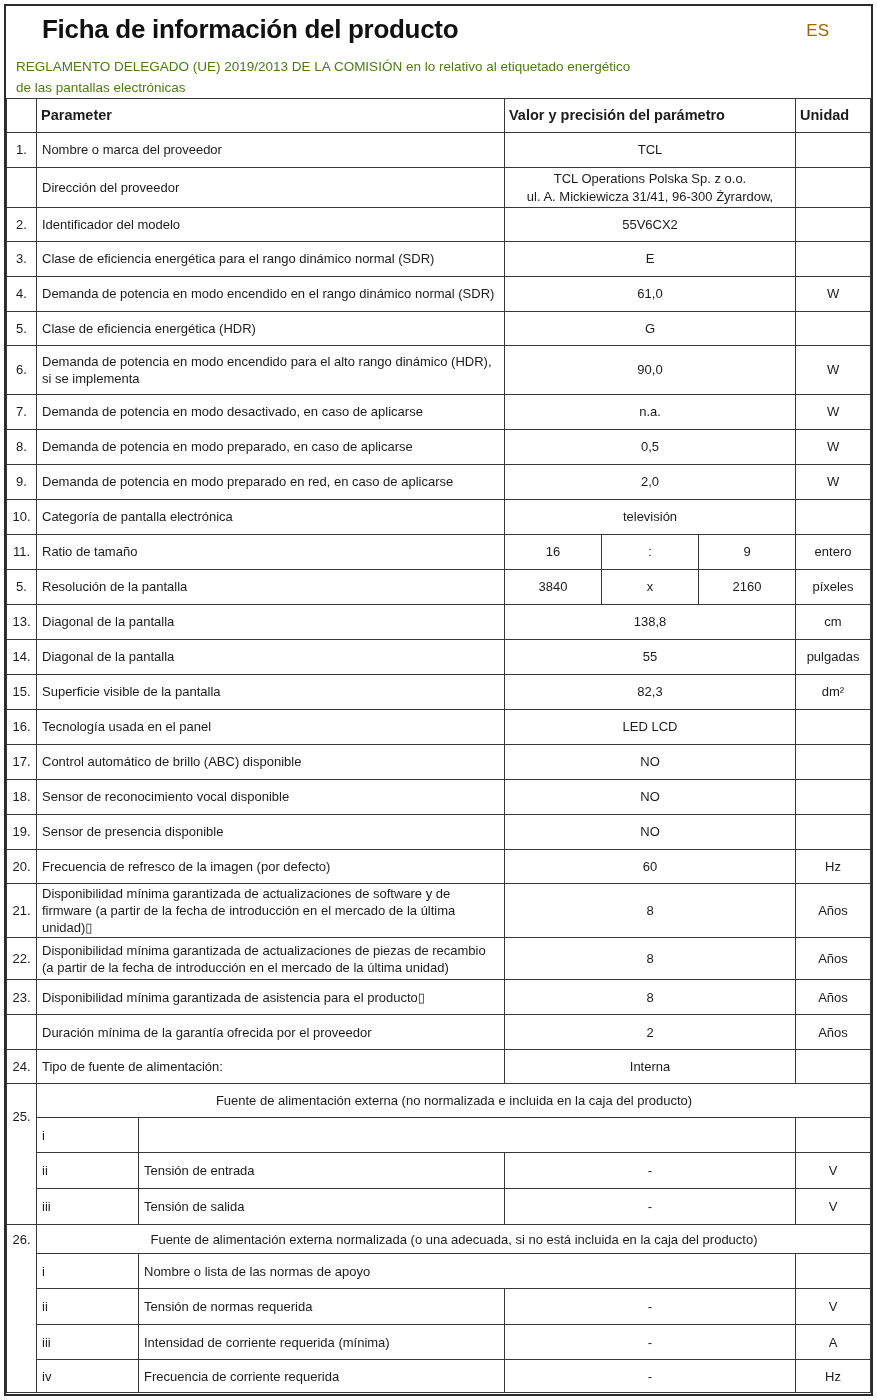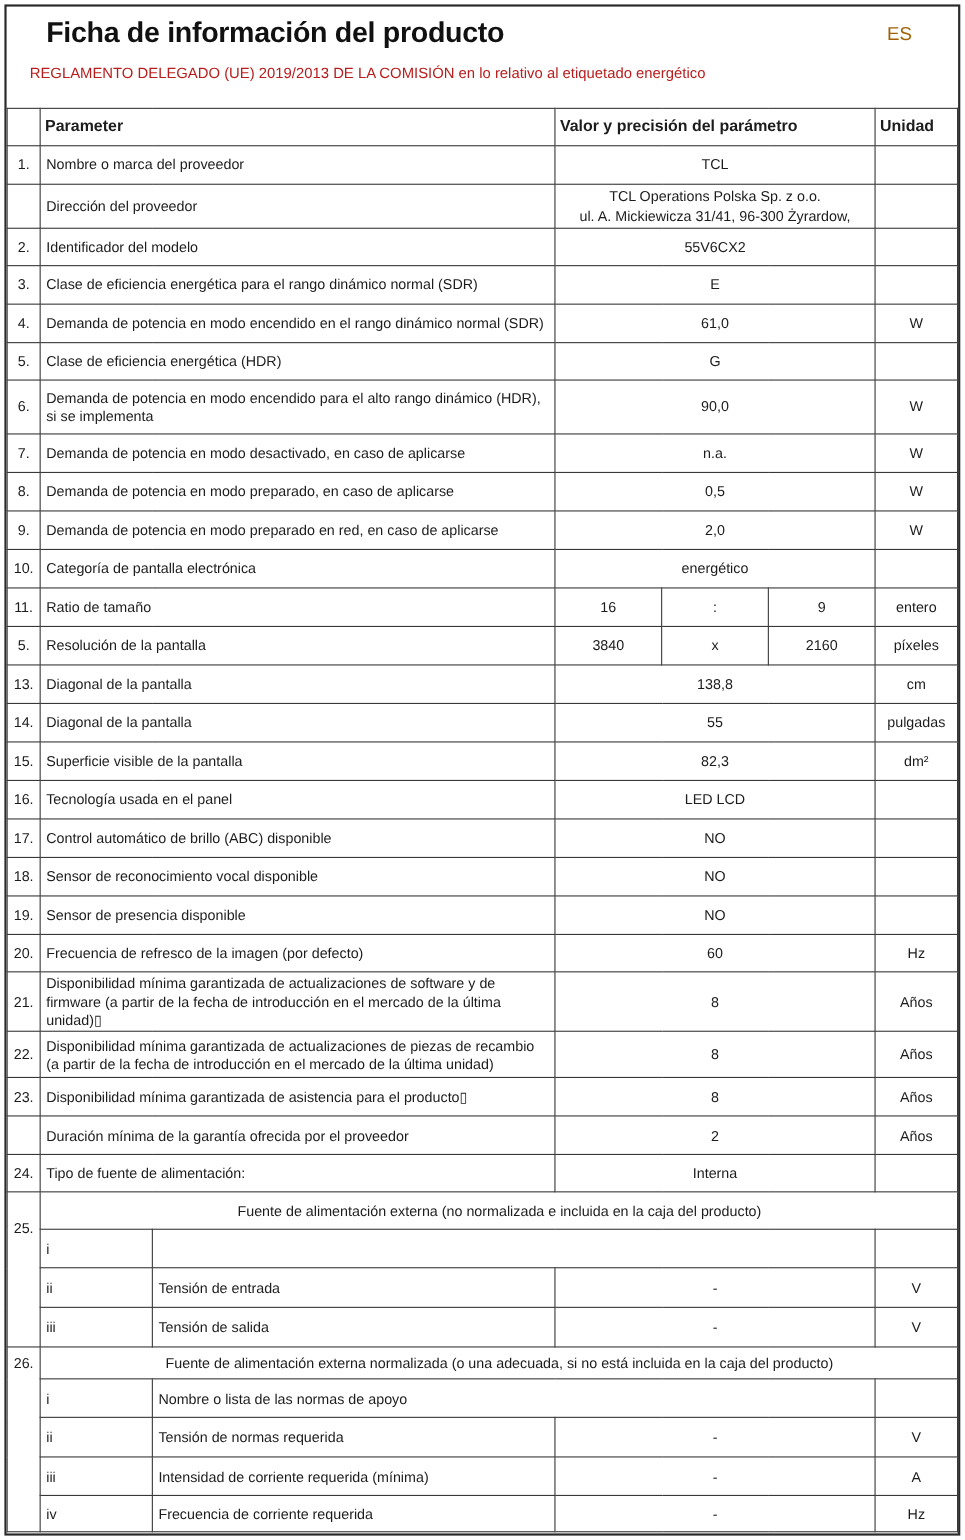--- a/index.html
+++ b/index.html
@@ -9,21 +9,21 @@
     position:absolute; left:4px; top:4px; width:869px; height:1392px;
     border:2px solid #2b2b2b; background:#fff; overflow:hidden;
   }
   
   .titlebar { position:relative; height:92px; }
   .doc-title {
     position:absolute; left:19px; top:8px;
     font-size:26px; font-weight:700; letter-spacing:-0.3px; color:#111;margin-left:17px;
   }
   .lang-code { position:absolute; right:42px; top:15px; font-size:17px; color:#a16207; }
-  .subtitle { position:absolute; left:21px; top:50px; font-size:13.5px; line-height:21px; color:#b91c1c; }
+  .subtitle { position:absolute; left:10px; top:50px; font-size:13.5px; line-height:21px; color:#4d7c0f; }
   
   table { width:100%; border-collapse:collapse; table-layout:fixed; }
   td {
     border:1px solid #383838; font-size:13px; line-height:1.32;
     vertical-align:middle; padding:1px 4px; color:#1c1c1c;
     overflow:hidden;
   }
   tr { height:35px; }
   .th td { font-weight:700; font-size:14.5px; }
   .c-num  { text-align:center; padding:1px 2px; }
@@ -43,20 +43,21 @@
 </head>
 <body>
 
 <div class="page">
 
   <div class="titlebar">
     <div class="doc-title">Ficha de información del producto</div>
     <div class="lang-code">ES</div>
     <div class="subtitle">
       <div>REGLAMENTO DELEGADO (UE) 2019/2013 DE LA COMISIÓN en lo relativo al etiquetado energético</div>
+      <div>de las pantallas electrónicas</div>
     </div>
   </div>
 
   <table>
     <colgroup>
       <col style="width:30px">
         <col style="width:102px">
         <col style="width:366px">
       <col style="width:97px">
         <col style="width:97px">
@@ -141,21 +142,21 @@
     <tr>
       <td class="c-num">9.</td>
       <td colspan="2" class="c-label">Demanda de potencia en modo preparado en red, en caso de aplicarse</td>
       <td colspan="3" class="c-val">2,0</td>
       <td class="c-unit">W</td>
     </tr>
 
     <tr>
       <td class="c-num">10.</td>
       <td colspan="2" class="c-label">Categoría de pantalla electrónica</td>
-      <td colspan="3" class="c-val">energético</td>
+      <td colspan="3" class="c-val">televisión</td>
       <td class="c-unit"></td>
     </tr>
 
     <tr>
       <td class="c-num">11.</td>
       <td colspan="2" class="c-label">Ratio de tamaño</td>
       <td class="c-val">16</td>
       <td class="c-val">:</td>
       <td class="c-val">9</td>
       <td class="c-unit">entero</td>

